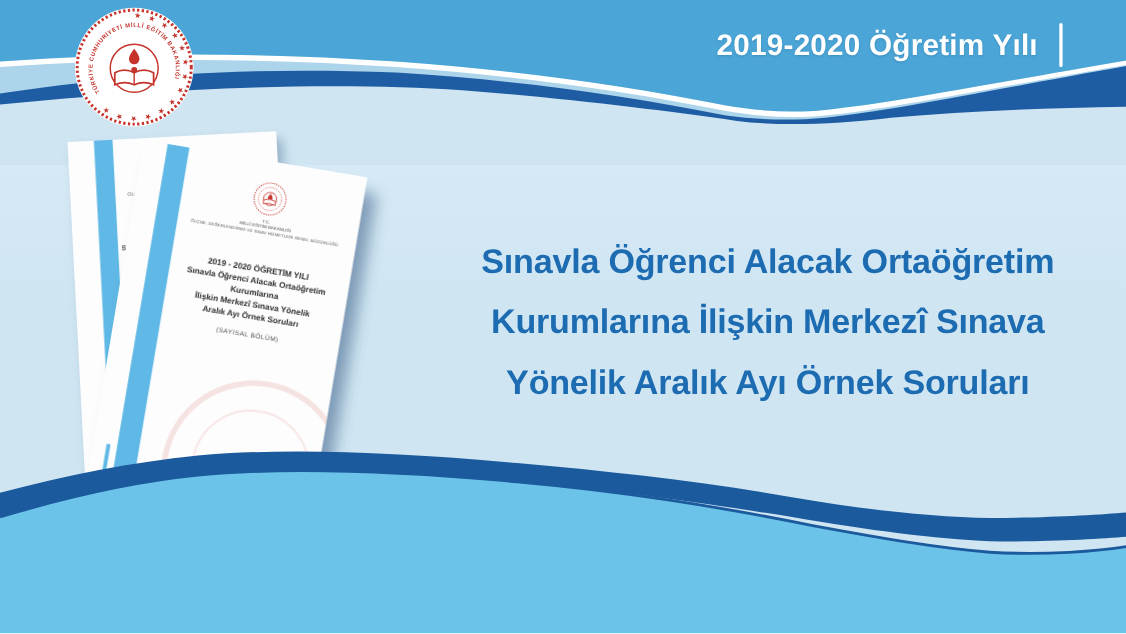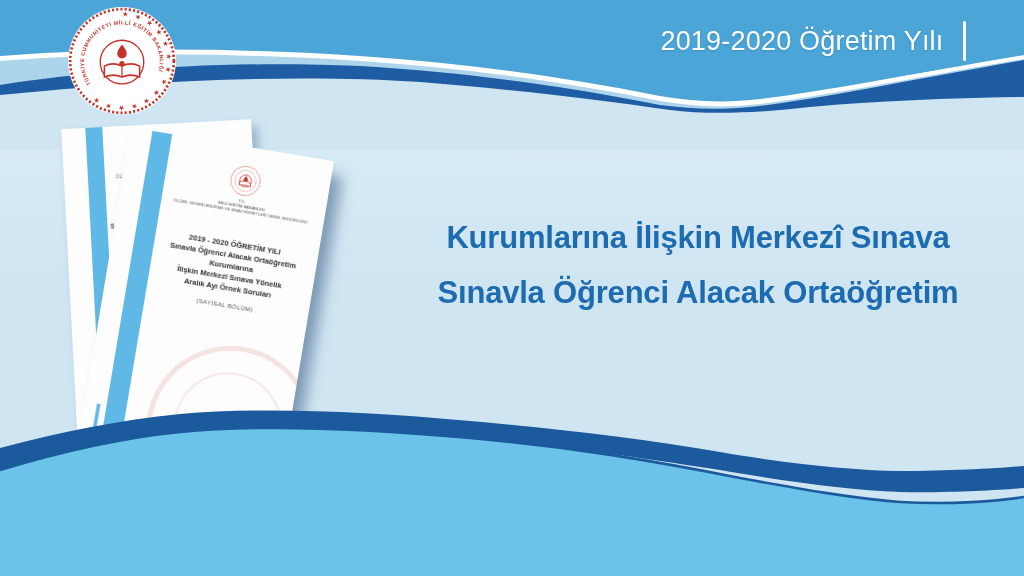--- a/index.html
+++ b/index.html
@@ -9,21 +9,21 @@
     background:linear-gradient(180deg, var(--bg_top) 0%, var(--bg) 48%, var(--bg) 100%);
   }
   svg{display:block;}
   .layer{position:absolute; left:0; top:0;}
 
   
   .header-svg{width:1024px; height:150px;}
   .header-text{
     position:absolute; top:20px; right:58px; height:42px;
     display:flex; align-items:center; gap:19px;
-    color:#fff; font-weight:400; font-size:27px; letter-spacing:0.2px;
+    color:#fff; font-weight:700; font-size:27px; letter-spacing:0.2px;
     text-shadow:0 1px 2px rgba(20,80,130,0.25);
   }
   .header-sep{width:3.5px; height:40px; background:#fff; border-radius:2px;}
 
   
   .logo{position:absolute; left:66px; top:5px; width:112px; height:112px;}
 
   
   .docs{position:absolute; left:58px; top:112px; width:320px; height:400px;}
   .page{position:absolute; background:#fdfdfd; overflow:hidden;}
@@ -144,22 +144,23 @@
         </div>
         <div class="cover-sub">(SAYISAL BÖLÜM)</div>
       </div>
       <svg class="cover-frame" viewBox="0 0 206 60">
         <path d="M14,6 L14,28 Q14,48 36,48 L166,48 Q194,48 194,24" fill="none" stroke="var(--stripe)" stroke-width="3.5"></path>
       </svg>
     </div>
   </div>
 
   <div class="main-title">
+    <span>Sınavla Öğrenci Alacak Ortaöğretim</span>
     <span>Kurumlarına İlişkin Merkezî Sınava</span>
-    <span>Sınavla Öğrenci Alacak Ortaöğretim</span>
+    <span>Yönelik Aralık Ayı Örnek Soruları</span>
   </div>
 
   <svg class="bottom-svg" viewBox="0 0 1024 200" preserveAspectRatio="none" aria-hidden="true">
 
     <path d="M0,72 C60,56 120,44 180,38 C260,31 360,35 470,45 C560,53 640,62 720,76 C790,88 850,94 900,95 C950,95 1000,92 1024,90
              L1024,112 C1000,114 950,117 900,116 C850,114 790,106 720,94 C650,83 570,71 470,62 C360,52 260,48 180,56 C120,62 60,76 0,94 Z" fill="var(--wave_navy)"></path>
 
     <path d="M0,94 C60,76 120,62 180,56 C260,48 360,52 470,62 C570,71 650,84 740,102 C800,113 850,122 900,126 C950,129 1000,125 1024,121 L1024,200 L0,200 Z" fill="var(--wave)"></path>
 
     <path d="M0,94 C60,76 120,62 180,56 C260,48 360,52 470,62 C570,71 650,84 740,102 C800,113 850,122 900,126 C950,129 1000,125 1024,121" fill="none" stroke="var(--wave_navy)" stroke-width="2.6"></path>

